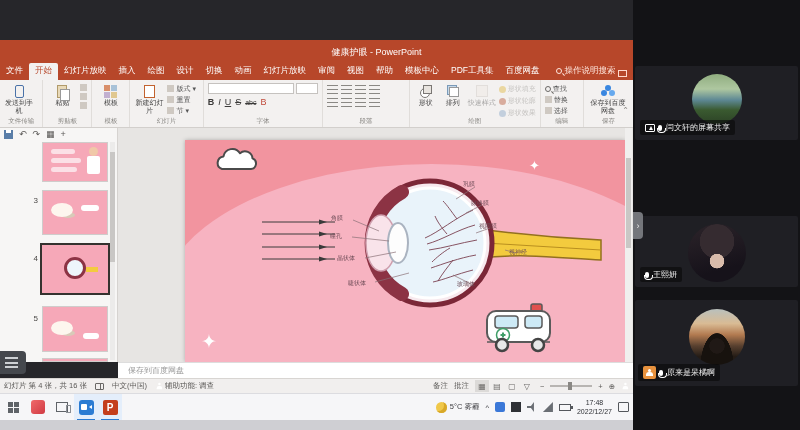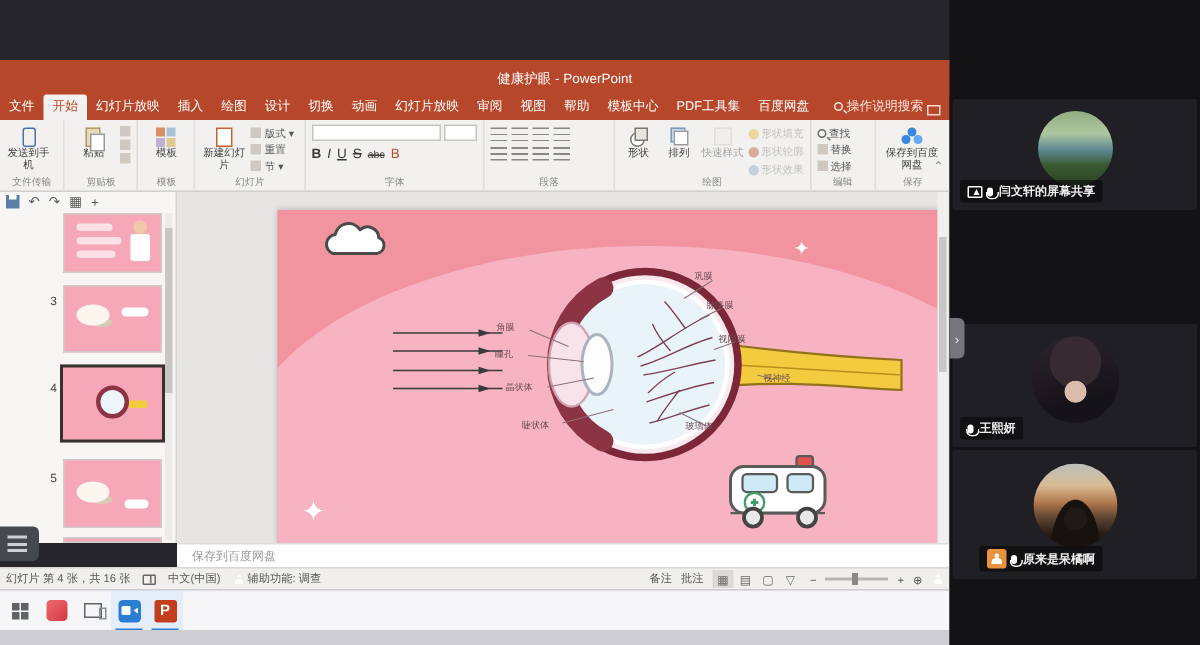--- a/index.html
+++ b/index.html
@@ -141,21 +141,21 @@
   .tray-ico.blue { background:#3b78d8; border-radius:2px; }
   .tray-ico.dark { background:#2f3136; }
   .battery { width:12px; height:7px; border:1px solid #54575c; position:relative; }
   .battery::after { content:""; position:absolute; right:-3px; top:1.5px; width:2px; height:3px; background:#54575c; }
   .clock { text-align:center; font-size:7px; line-height:1.3; color:#2f3136; }
   .notif-ico { width:11px; height:10px; border:1px solid #54575c; border-radius:1px; }
   .bottomstrip { position:absolute; left:0; top:420px; width:633px; height:10px; background:#cfcfd3; }
 
   
   .panel { position:absolute; left:633px; top:0; width:167px; height:430px; background:#131316; }
-  .tile { position:absolute; left:635px; width:163px; background:#1f1f24; border-radius:2px; overflow:hidden;font-weight:bold; }
+  .tile { position:absolute; left:635px; width:163px; background:#1f1f24; border-radius:2px; overflow:hidden; }
   .avatar { position:absolute; left:50%; transform:translateX(-50%); border-radius:50%; }
   .av1 { background:linear-gradient(180deg,#90ad80 0%,#aec7a0 30%,#5d8894 52%,#3a5a30 72%,#2c4226 100%); }
   .av2 { background:
       radial-gradient(circle at 36% 56%, #38302a 0 5%, transparent 6%),
       radial-gradient(circle at 62% 56%, #38302a 0 5%, transparent 6%),
       radial-gradient(circle at 49% 70%, #6a5745 0 6%, transparent 7%),
       radial-gradient(circle at 18% 30%, #d9d2c6 0 20%, transparent 21%),
       #efebe3; }
   .av3 { background:
       radial-gradient(circle at 50% 64%, #d9bcab 0 15%, transparent 16%),
@@ -549,43 +549,60 @@
       </span>
     <span class="tb-ico">
         <span class="taskview-ico"></span>
       </span>
     <span class="tb-ico active">
         <span class="meet-ico"></span>
       </span>
     <span class="tb-ico active">
         <span class="ppt-ico">P</span>
       </span>
+    <span class="tb-right-cluster">
+      <span class="weather">
+        <span class="moon-ico"></span>
+        <span>5°C 雾霾</span>
+      </span>
+      <span>^</span>
+      <span class="tray-ico blue"></span>
+      <span class="tray-ico dark"></span>
+      <span class="tray-ico" style="clip-path:polygon(0 40%,40% 40%,70% 0,70% 100%,40% 60%,0 60%);"></span>
+      <span class="tray-ico" style="clip-path:polygon(0 100%,100% 0,100% 100%);"></span>
+      <span class="battery"></span>
+      <span class="clock">
+        <div>17:48</div>
+        <div>2022/12/27</div>
+      </span>
+      <span class="notif-ico"></span>
+    </span>
   </div>
   <div class="bottomstrip"></div>
 
   <div class="panel"></div>
 
   <div class="tile" style="top:66px; height:74px;">
     <span class="avatar av1" style="top:8px; width:50px; height:50px;"></span>
     <span class="namepill">
       <span class="share-ico"></span>
       <span class="mic"></span>
       <span>闫文轩的屏幕共享</span>
     </span>
   </div>
-  <div class="tile" style="top:216px; height:82px;">
+  <div class="tile" style="top:216px; height:71px;">
     <span class="avatar av3" style="top:8px; width:58px; height:58px;"></span>
     <span class="namepill">
       <span class="mic"></span>
       <span>王熙妍</span>
     </span>
   </div>
   <div class="tile" style="top:300px; height:86px;">
     <span class="avatar av4" style="top:9px; width:56px; height:56px;"></span>
-    <span class="namepill" style="left:18px;justify-content:flex-end;">
+    <span class="namepill" style="left:3px;justify-content:flex-end;">
       <span class="badge-user">
           <span class="person-ico"></span>
         </span>
       <span class="mic"></span>
       <span>原来是呆橘啊</span>
     </span>
   </div>
 
   <div class="panel-handle">›</div>
   <div class="mini-widget">

